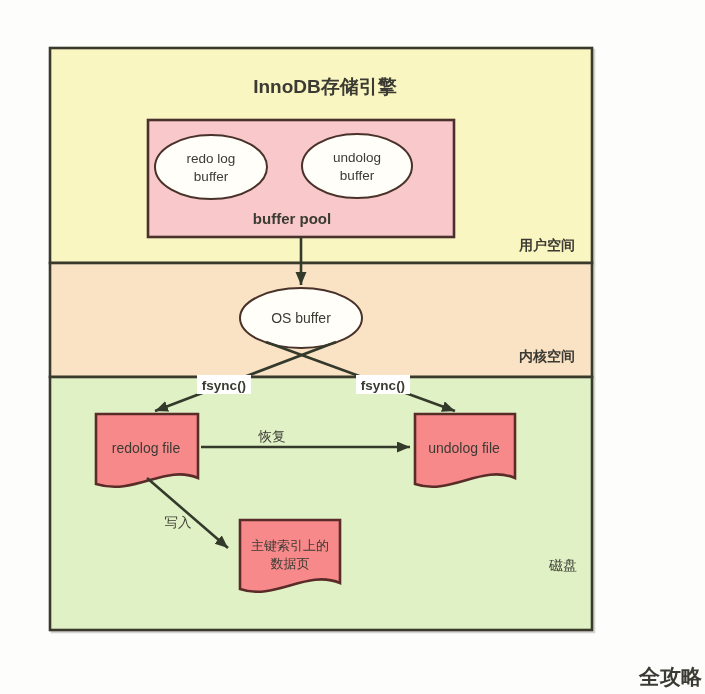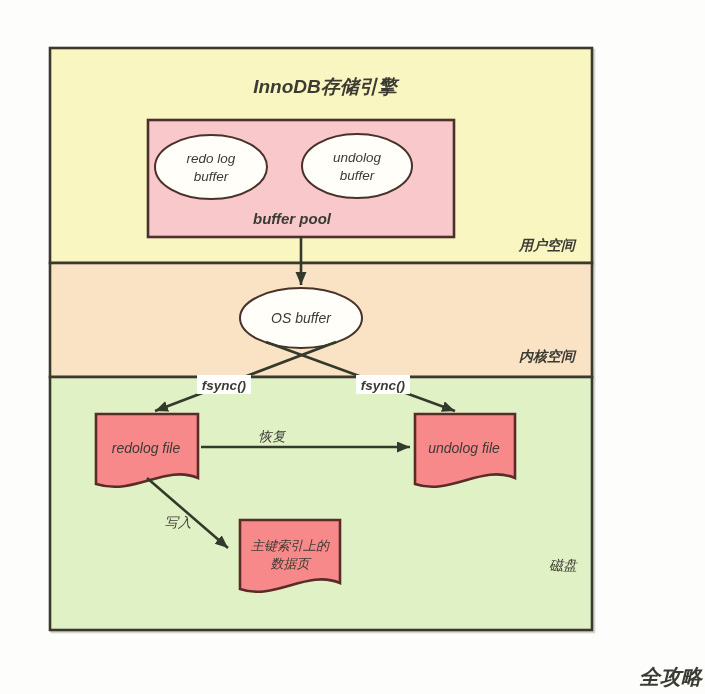--- a/index.html
+++ b/index.html
@@ -1,17 +1,17 @@
 <!DOCTYPE html>
 <html><head>
 <meta charset="utf-8">
 <style>
   html,body{margin:0;padding:0;background:#FDFDFC;}
   .stage{position:relative;width:705px;height:694px;background:#FDFDFC;overflow:hidden;
-         font-family:"Liberation Sans","DejaVu Sans",sans-serif;font-style:italic;}
+         font-family:"Liberation Sans","DejaVu Sans",sans-serif;}
   svg{display:block;}
   text{font-family:"Liberation Sans","DejaVu Sans",sans-serif;fill:#3B3B33;}
   .bold{font-weight:bold;}
   .sec{stroke:#3A392C;stroke-width:2.6;}
   .node-rect{stroke:#4A312D;stroke-width:2.6;}
   .ell{stroke:#493229;stroke-width:2;}
   .doc{stroke:#5A2C28;stroke-width:2.6;}
   .edge{stroke:#343A2B;stroke-width:2.6;fill:none;}
   #arrowhead path{fill:#343A2B;}
   .shadowed{filter:drop-shadow(2.5px 2.5px 0 rgba(90,90,80,0.25));}

